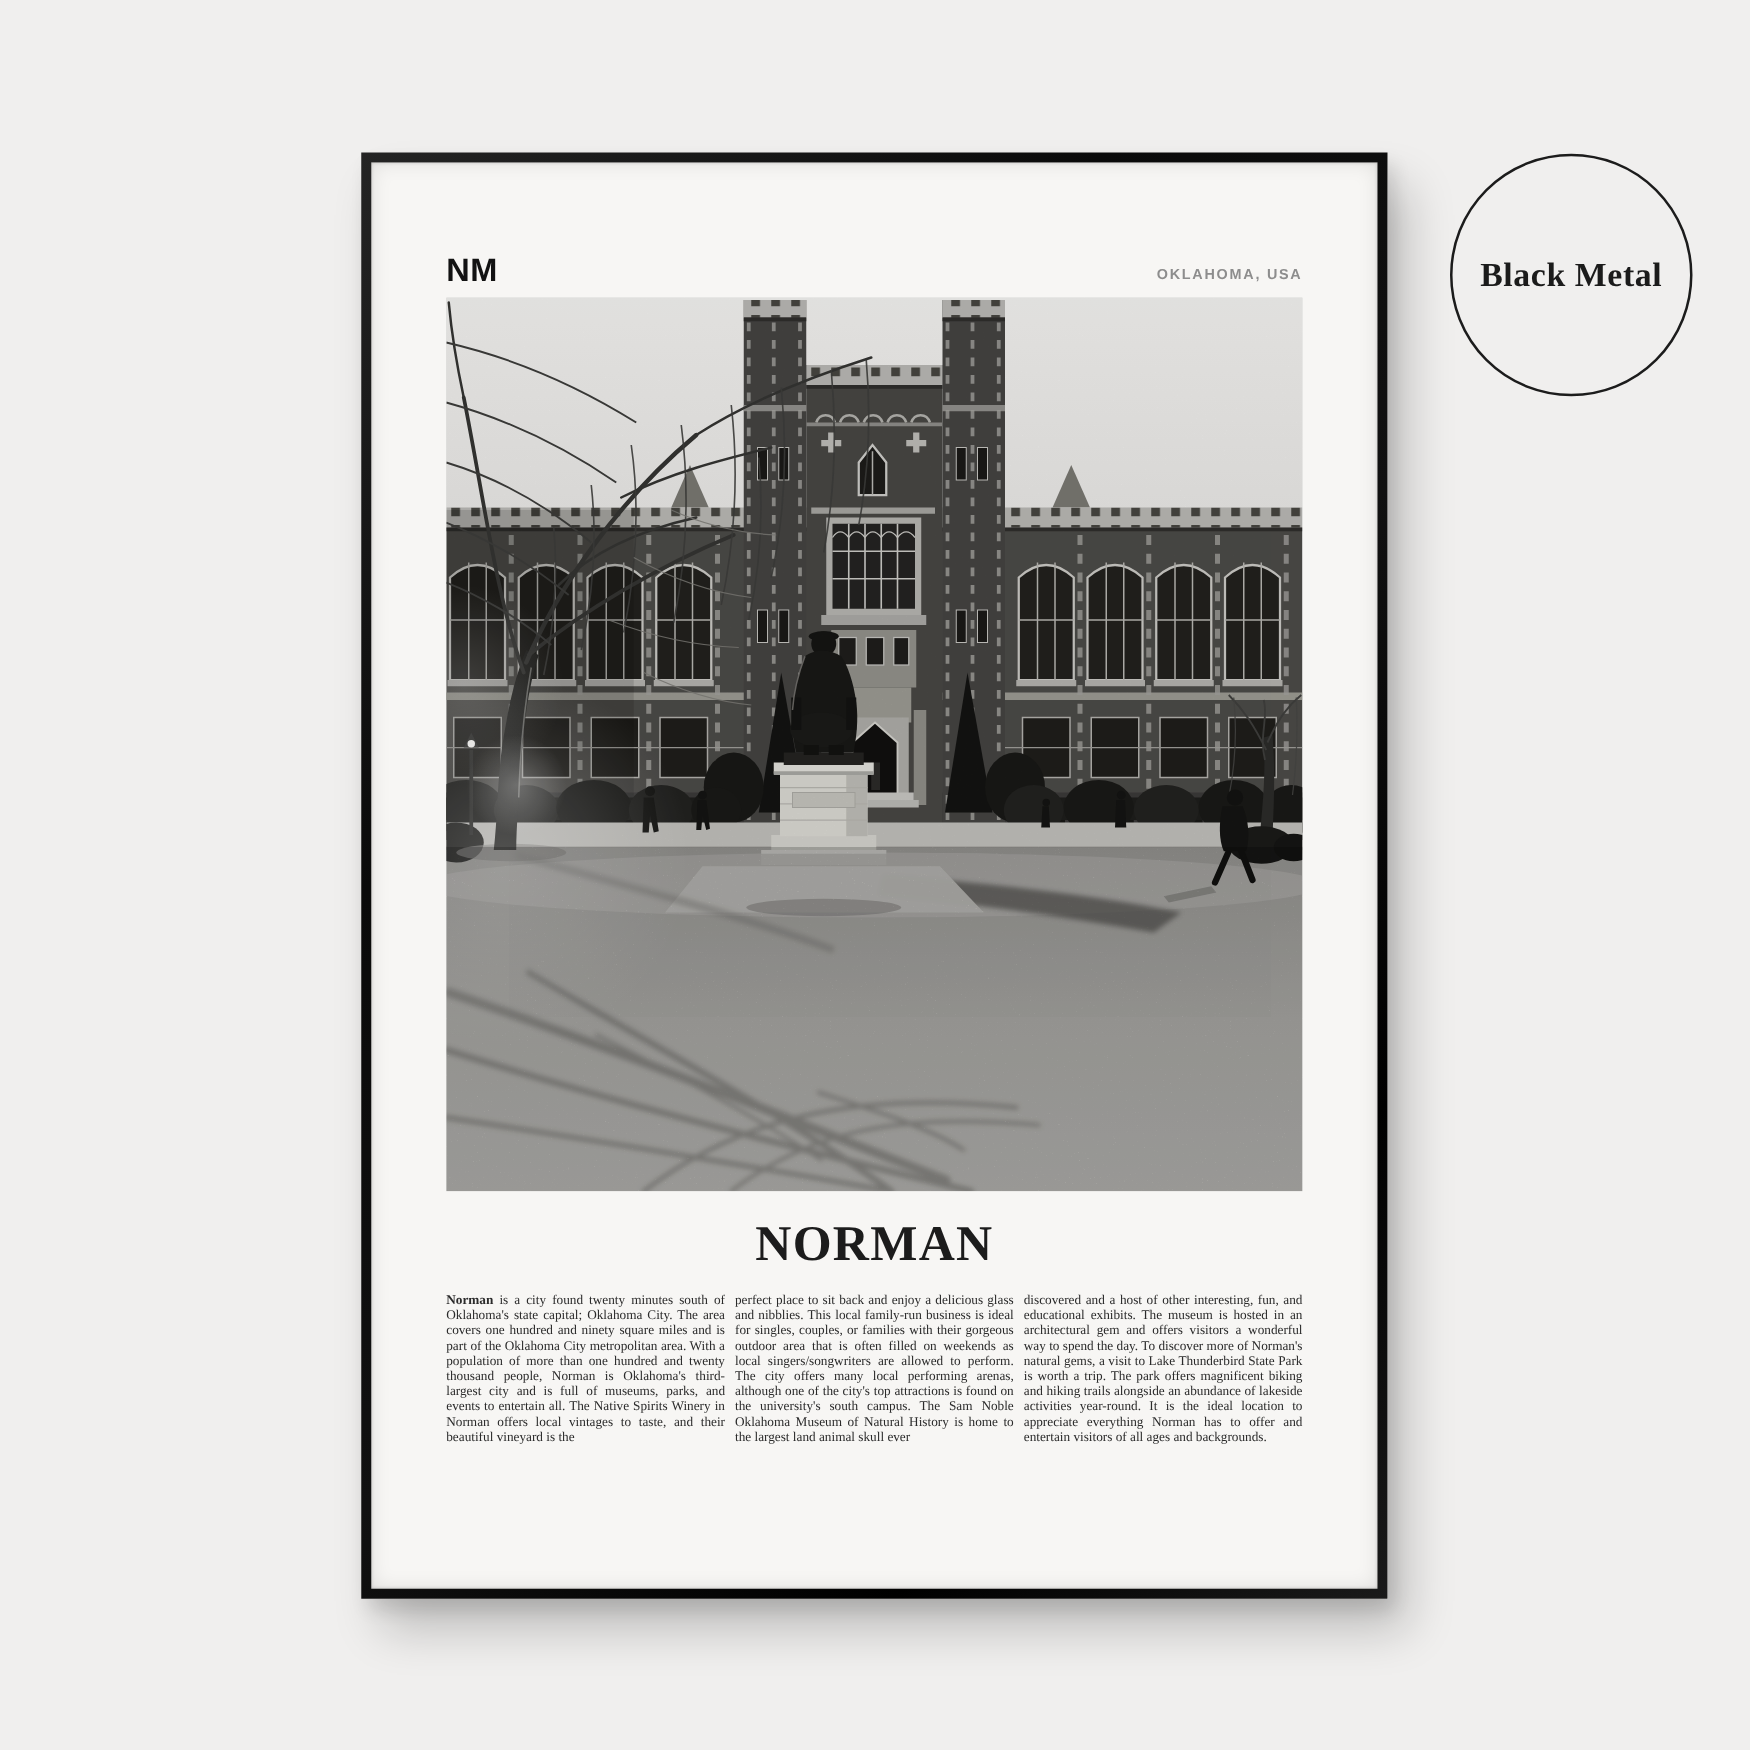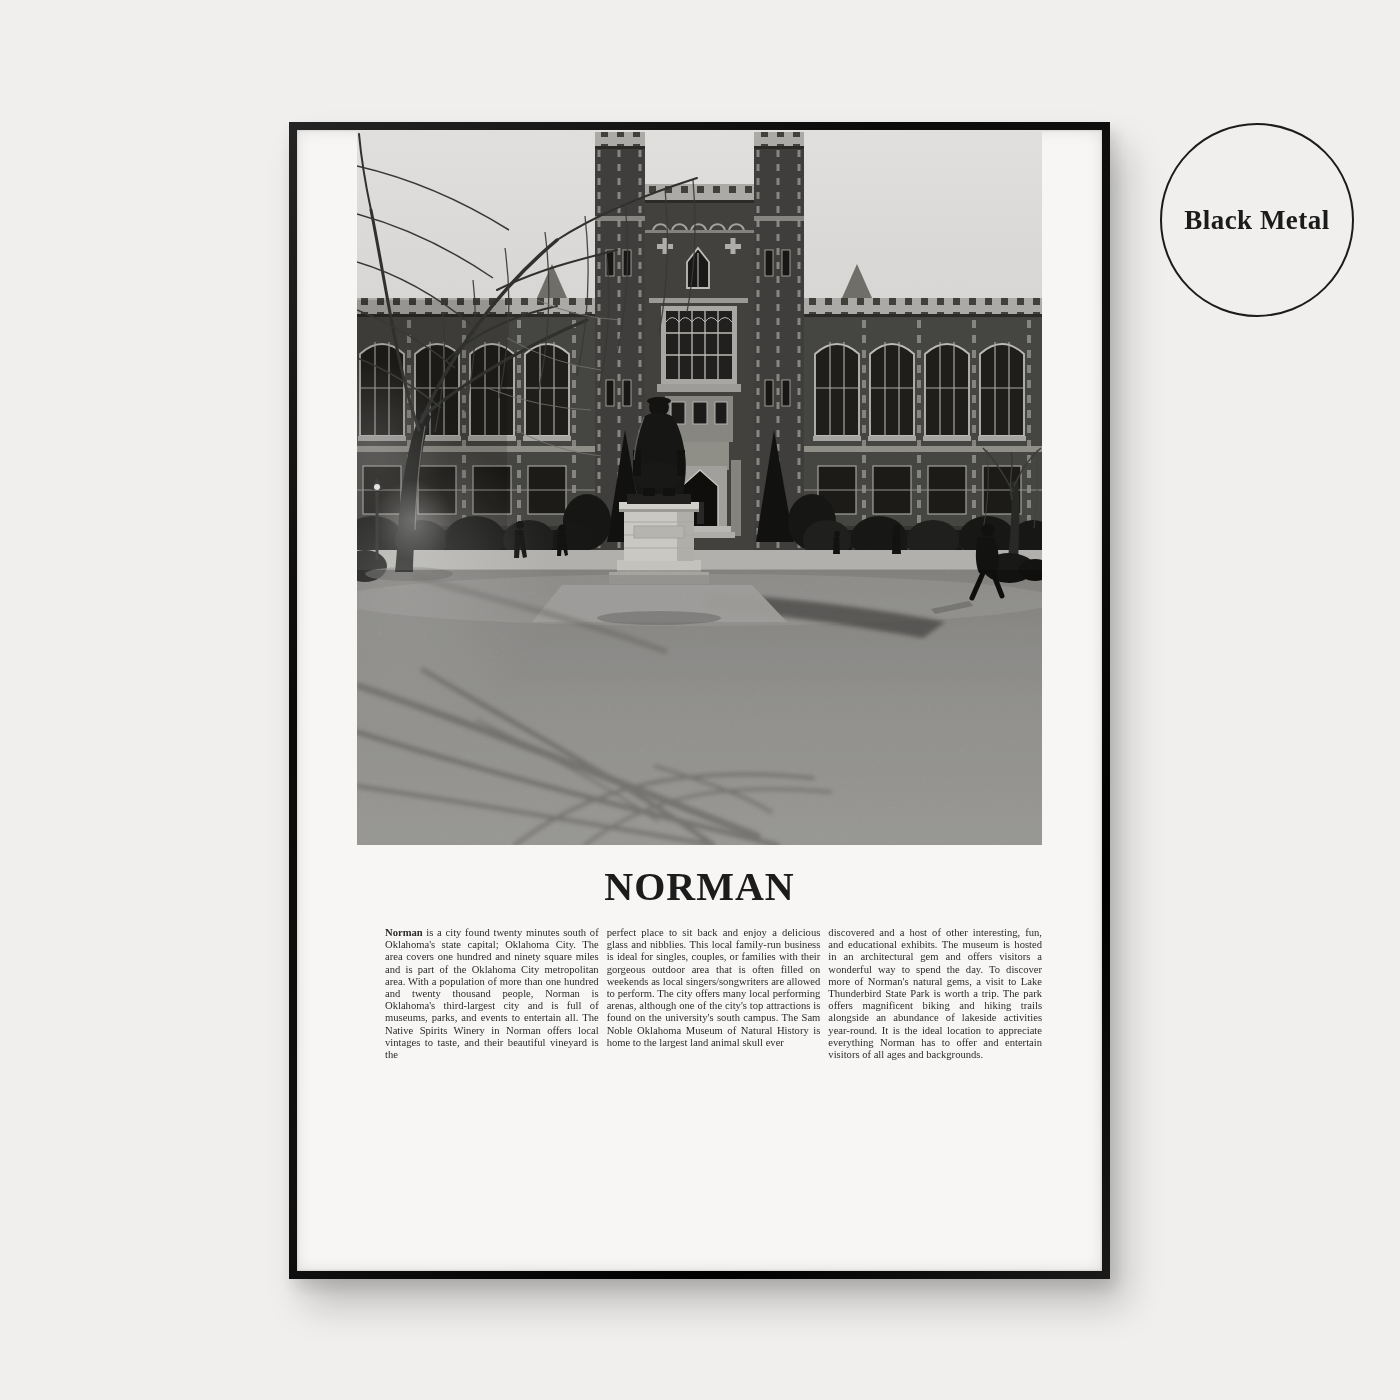--- a/index.html
+++ b/index.html
@@ -32,39 +32,43 @@
     display:flex;justify-content:space-between;align-items:flex-end;
   }
   .abbr{font-weight:800;font-size:26px;line-height:28px;letter-spacing:.5px;color:#121212;}
   .loc{font-size:11.5px;letter-spacing:1.4px;color:#8d8d8d;font-weight:600;padding-bottom:4px;}
   .photo{width:100%;height:715px;overflow:hidden;background:#dededc;}
   .photo svg{display:block;width:100%;height:100%;}
   .title{
     font-family:"Liberation Serif", serif;font-weight:700;font-size:40px;line-height:44px;
     letter-spacing:1px;color:#1c1c1c;text-align:center;margin:20px 0 0 0;
   }
-  .cols{display:flex;gap:8px;margin-top:18px;margin-left:28px;}
+  .cols{display:flex;gap:8px;margin-top:18px;}
   .col{
     flex:1;margin:0;font-family:"Liberation Serif", serif;
     font-size:10.6px;line-height:12.2px;text-align:justify;color:#2b2b2b;
   }
   .col strong{font-weight:700;}
 </style>
 </head>
 <body>
 
 <div style="position:absolute;inset:0;">
 
   <div class="badge">
     <span>Black Metal</span>
   </div>
 
   <div class="frame">
     <div class="paper">
 
+      <div class="p-header">
+        <span class="abbr">NM</span>
+        <span class="loc">OKLAHOMA, USA</span>
+      </div>
 
       <div class="photo">
       <svg viewBox="0 0 685 715" preserveAspectRatio="xMidYMid slice">
         <defs>
           <linearGradient id="skyG" x1="0" y1="0" x2="0" y2="1">
             <stop offset="0" stop-color="#edecea"></stop>
                 <stop offset="1" stop-color="#d6d5d3"></stop>
           </linearGradient>
           <linearGradient id="lawnG" x1="0" y1="0" x2="0" y2="1">
             <stop offset="0" stop-color="#aeada9"></stop>

